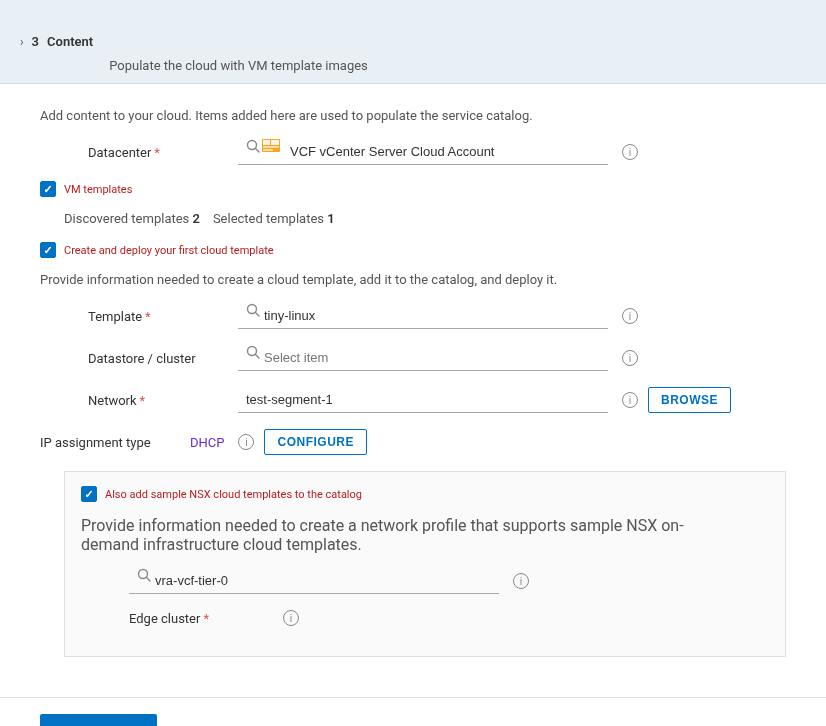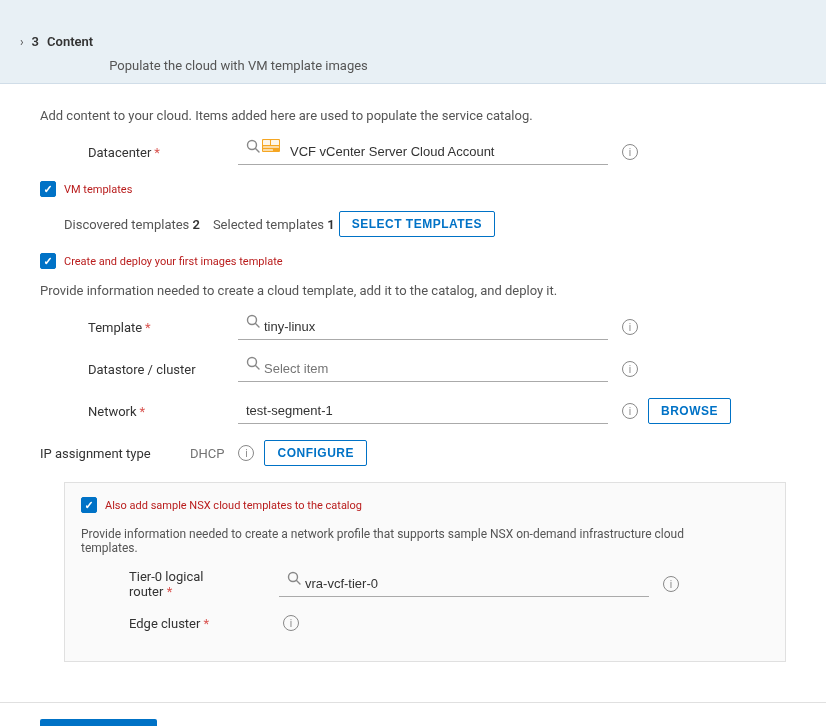--- a/index.html
+++ b/index.html
@@ -180,40 +180,40 @@
     }
     
     .nested-section {
       margin-left: 24px;
       border: 1px solid #e0e0e0;
       padding: 14px 16px;
       background: #fafafa;
       margin-bottom: 16px;
     }
     .nested-desc {
-      font-size: 12px;
+      font-size: 16px;
       color: #555;
       margin-top: 4px;
       max-width: 640px;
     }
     
     .ip-row {
       display: flex;
       align-items: center;
       gap: 10px;
       margin-bottom: 16px;
     }
     .ip-label {
       min-width: 140px;
       font-size: 13px;
       color: #333;
     }
     .ip-value {
       font-size: 13px;
-      color: #737373;
+      color: #6d28d9;
     }
     
     .form-label-block {
       min-width: 140px;
       font-size: 13px;
       color: #333;
     }
     .form-label-block .sub-label {
       display: block;
     }
@@ -275,28 +275,27 @@
     </div>
 
     <div class="templates-row">
       <span class="templates-info">
         <span>Discovered templates</span>
         <span class="count">2</span>
         &nbsp;&nbsp;
         <span>Selected templates</span>
         <span class="count">1</span>
       </span>
-      <button class="btn-outline">SELECT TEMPLATES</button>
     </div>
 
     <div class="checkbox-row">
       <div class="checkbox-custom">
         <span class="checkmark">✓</span>
       </div>
-      <span class="checkbox-label">Create and deploy your first images template</span>
+      <span class="checkbox-label">Create and deploy your first cloud template</span>
     </div>
 
     <p class="sub-section-desc">Provide information needed to create a cloud template, add it to the catalog, and deploy it.</p>
 
     <div class="form-row">
       <div class="form-label">
         <span>Template</span>
         <span class="required-star">*</span>
       </div>
       <div class="form-input-wrapper">
@@ -345,27 +344,20 @@
     <div class="nested-section">
       <div class="checkbox-row">
         <div class="checkbox-custom">
           <span class="checkmark">✓</span>
         </div>
         <span class="checkbox-label">Also add sample NSX cloud templates to the catalog</span>
       </div>
       <p class="nested-desc">Provide information needed to create a network profile that supports sample NSX on-demand infrastructure cloud templates.</p>
 
       <div class="form-row" style="margin-top:14px;">
-        <div class="form-label-block">
-          <span>Tier-0 logical</span>
-          <span class="sub-label">
-            <span>router</span>
-            <span class="required-star">*</span>
-          </span>
-        </div>
         <div class="form-input-wrapper">
           <svg class="search-icon-svg" width="14" height="14" viewBox="0 0 14 14" fill="none">
             <circle cx="6" cy="6" r="4.5" stroke="#888" stroke-width="1.4"></circle>
             <line x1="9.5" y1="9.5" x2="13" y2="13" stroke="#888" stroke-width="1.4" stroke-linecap="round"></line>
           </svg>
           <input class="form-input" type="text" value="vra-vcf-tier-0" style="">
         </div>
         <span class="info-icon">i</span>
       </div>
 

